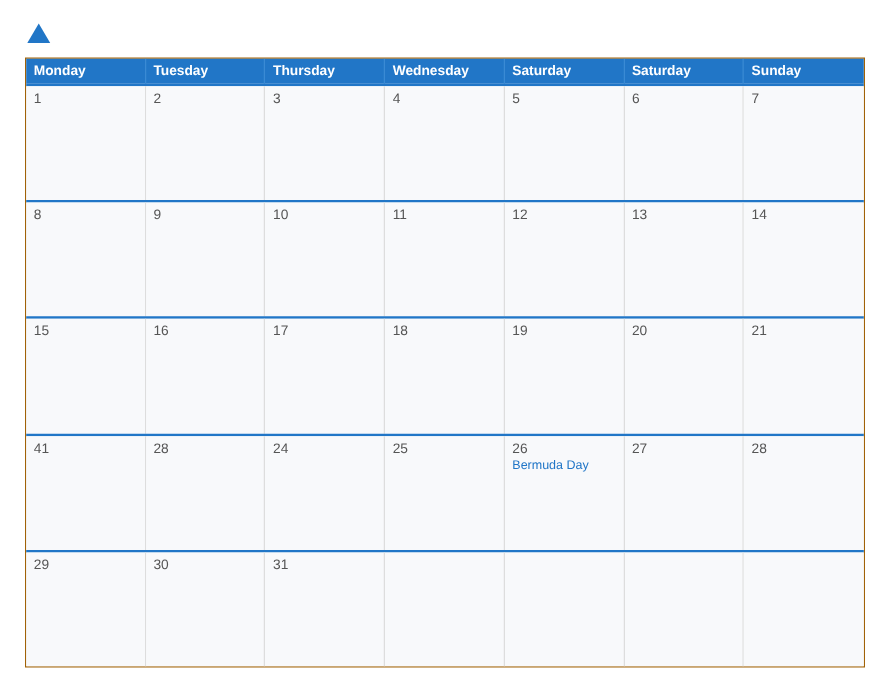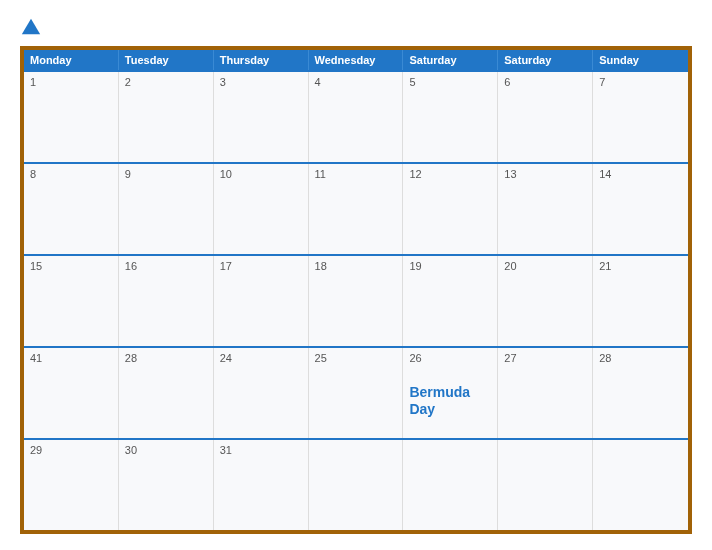--- a/index.html
+++ b/index.html
@@ -53,21 +53,21 @@
     .region {
       font-size: 13px;
       color: #333;
       text-align: right;
       min-width: 80px;
     }
     .calendar {
       flex: 1;
       display: flex;
       flex-direction: column;
-      border: 4px solid #a16207;
+      border: 1px solid #a16207;
     }
     .cal-header-row {
       display: grid;
       grid-template-columns: repeat(7, 1fr);
       background: #2176c7;
     }
     .cal-header-cell {
       color: #fff;
       font-size: 11px;
       font-weight: bold;
@@ -99,25 +99,24 @@
     .cal-cell:last-child { border-right: none; }
     .cal-cell.empty {
       background: #f8f9fb;
     }
     .day-num {
       font-size: 11px;
       color: #555;
       font-weight: normal;
     }
     .holiday-label {
-      font-size: 14px;
+      font-size: 10px;
       color: #2176c7;
-      margin-top: 20px;
+      margin-top: 2px;
       line-height: 1.2;
-      font-weight: bold;
     }
   </style>
 </head>
 <body>
 
 <div class="page">
   <div class="header">
     <div class="logo">
       <svg class="logo-icon" viewBox="0 0 24 24">
         <polygon points="12,3 22,20 2,20" fill="#2176c7"></polygon>

